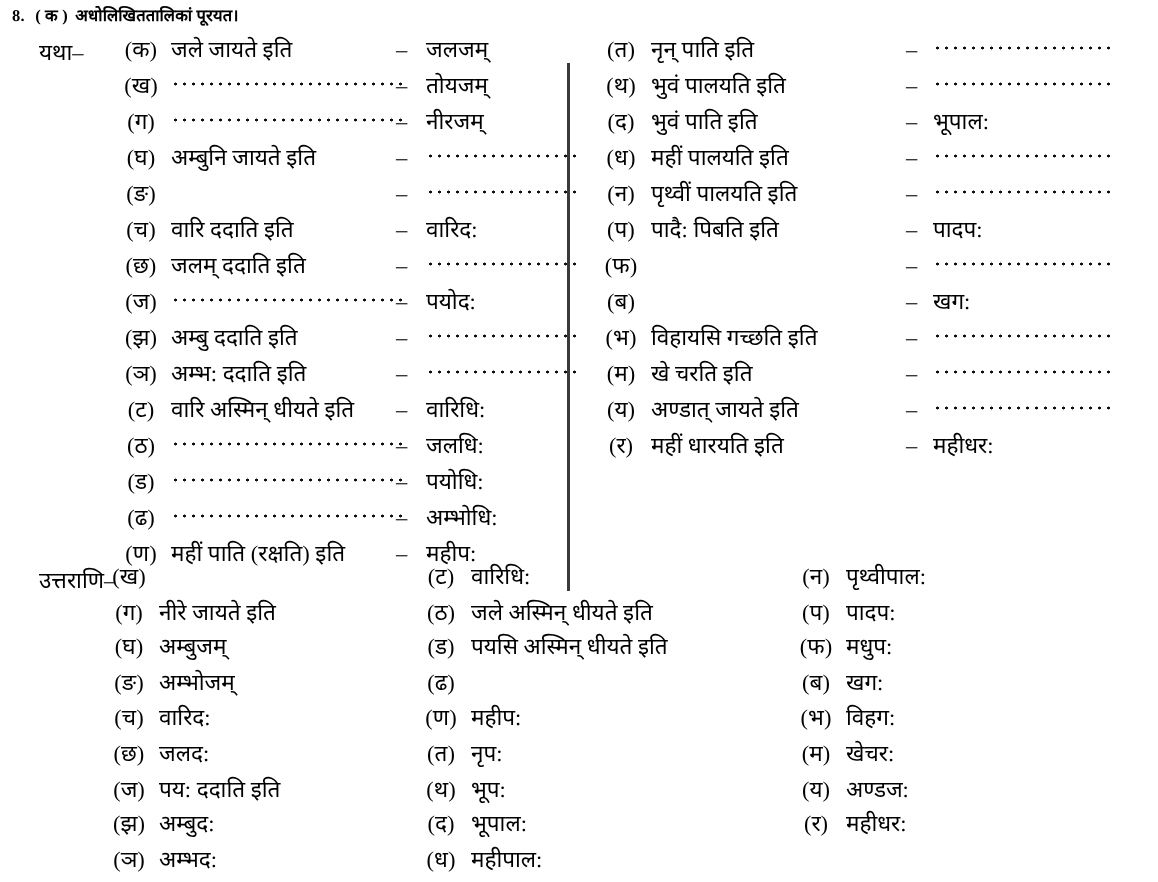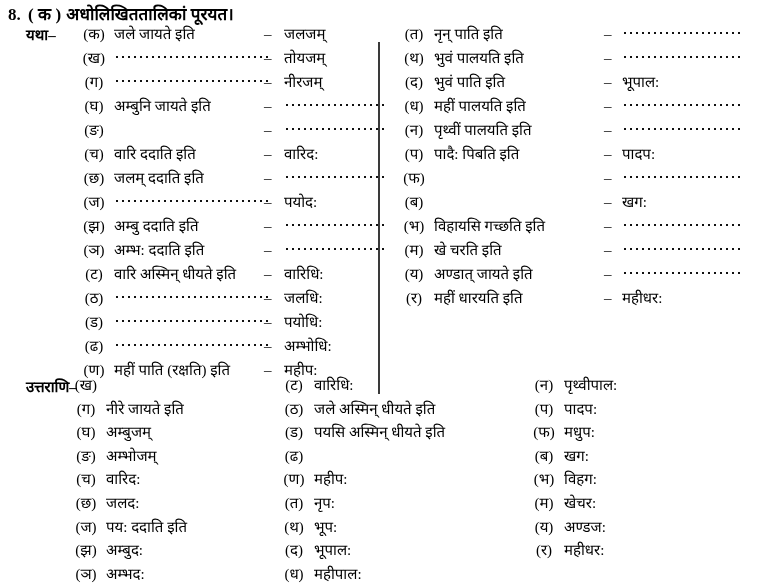--- a/index.html
+++ b/index.html
@@ -14,21 +14,21 @@
     font-family: "Liberation Serif", "DejaVu Serif", serif;
     color: #000000;
     overflow: hidden;
   }
 
   
   .page-title {
     position: absolute;
     left: 8px;
     top: 2px;
-    font-size: 17px;
+    font-size: 11px;
     font-weight: bold;
     letter-spacing: 0.1px;
     white-space: nowrap;
   }
   .page-title .qnum { margin-right: 7px; }
   .page-title .qpart { margin-right: 5px; }
 
   
   #exercise-block {
     position: absolute;
@@ -36,21 +36,21 @@
     top: 22px;
     width: 772px;
     height: 352px;
   }
 
   .lead-label {
     position: absolute;
     left: 26px;
     top: 2px;
     font-size: 15px;
-    font-weight: bold;
+    font-weight: normal;
     white-space: nowrap;
   }
 
   .ex-col {
     position: absolute;
     top: 0;
   }
   #exercise-left-column  { left: 78px;  width: 292px; }
   #exercise-right-column { left: 398px; width: 368px; }
 

